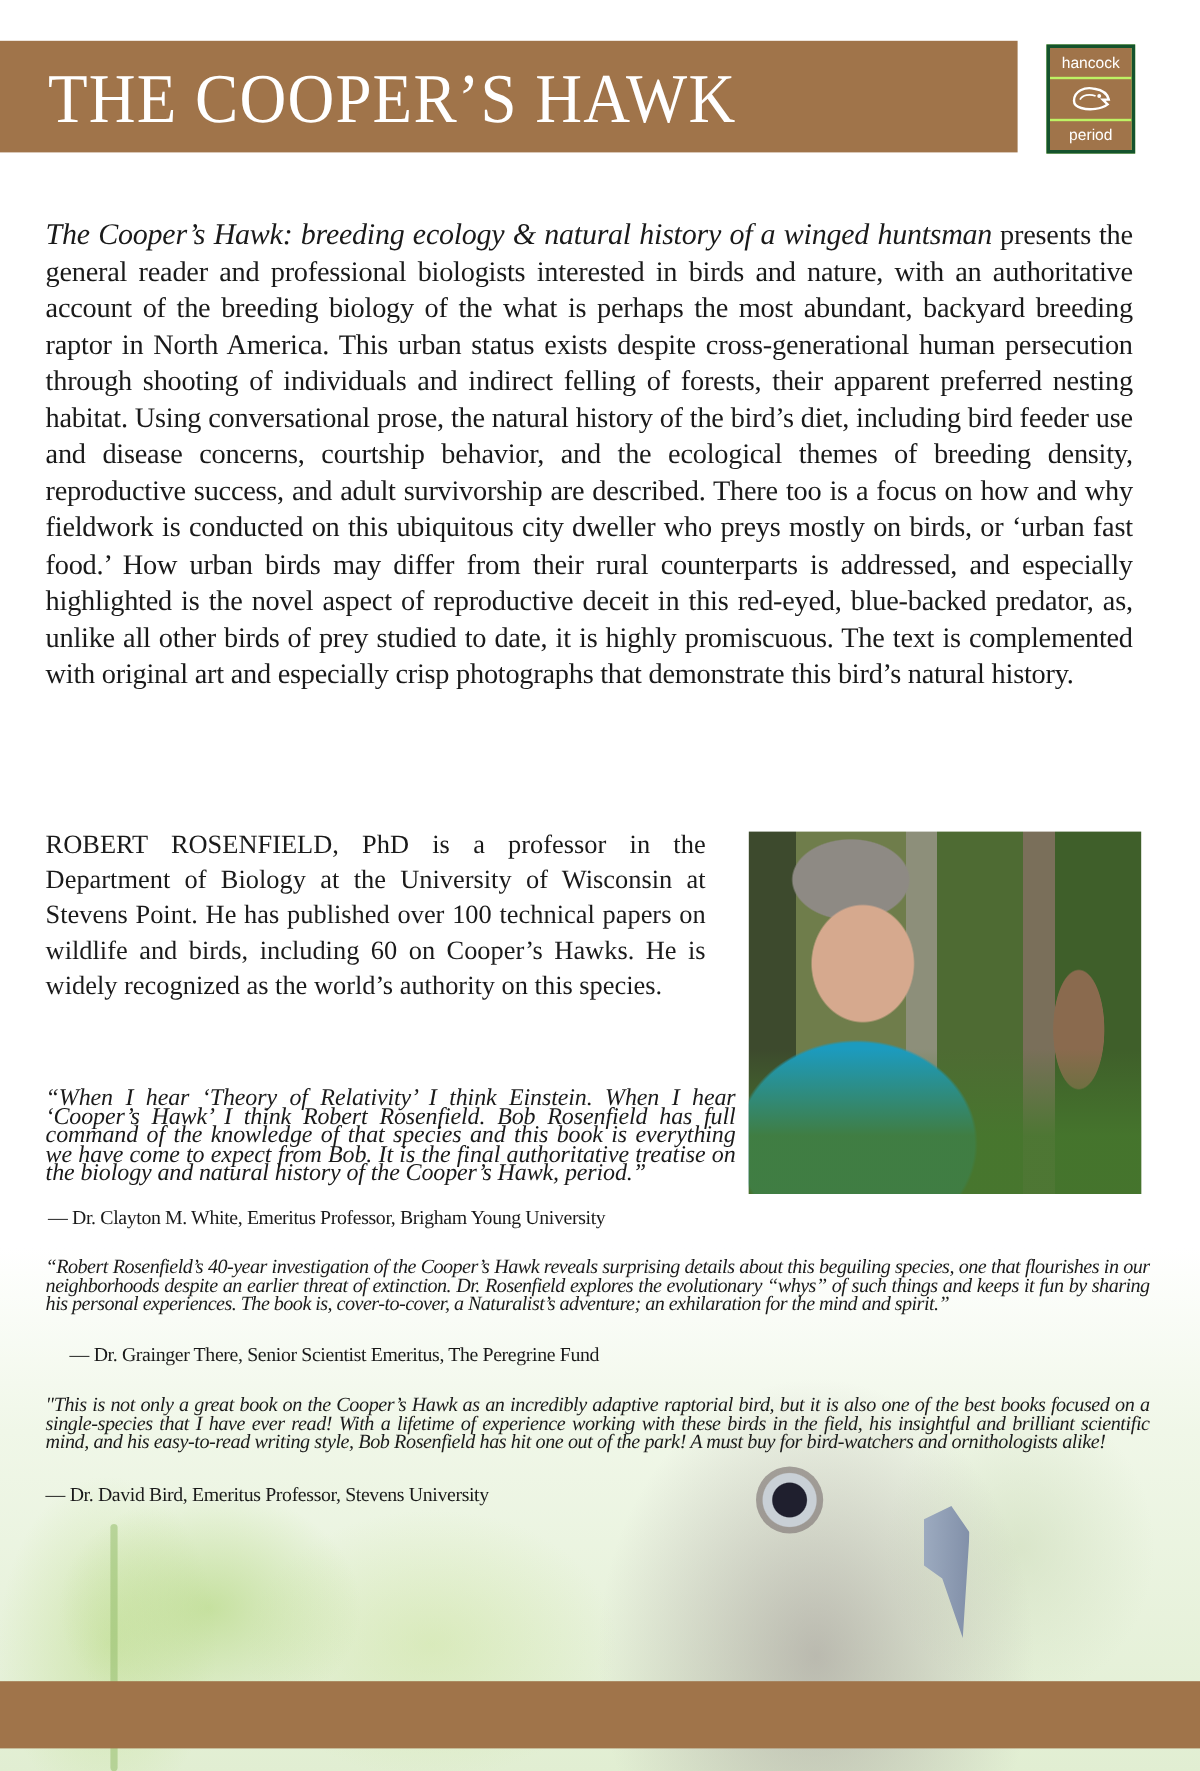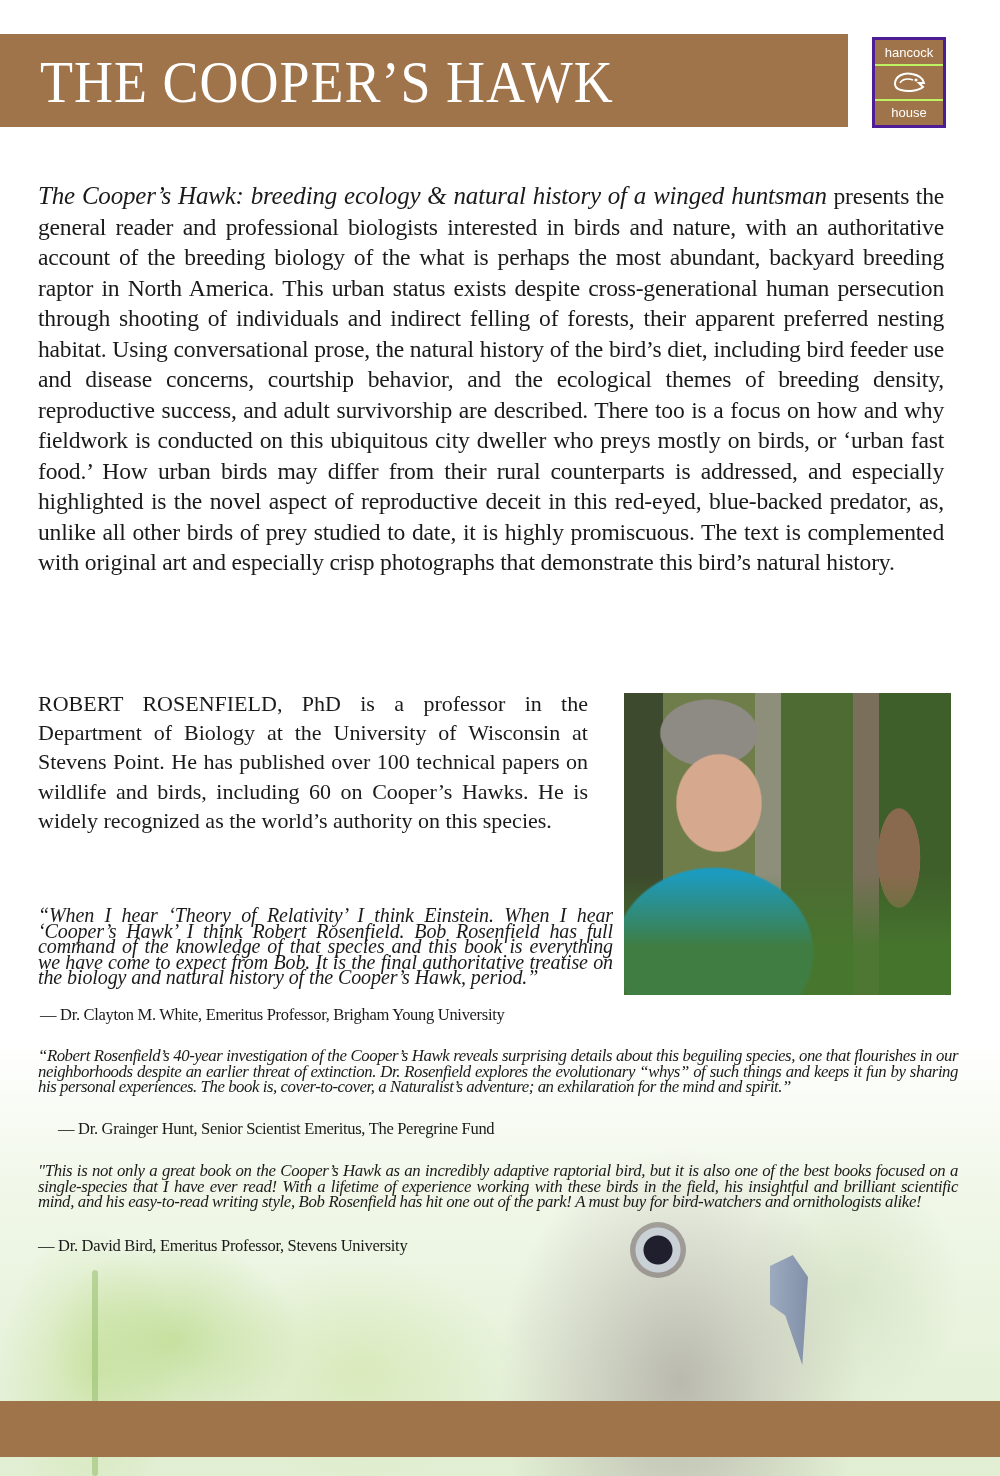--- a/index.html
+++ b/index.html
@@ -40,21 +40,21 @@
     background:#a0744a;
   }
   .banner-title {
     position:absolute; left:40px; top:14px;
     font-size:54px; line-height:64px; color:#ffffff; letter-spacing:1px;
     font-family:"Liberation Serif","DejaVu Serif",serif;
     transform:scaleY(1.08); transform-origin:left top;
   }
   .logo {
     position:absolute; left:872px; top:3px; width:68px; height:85px;
-    border:3px solid #4c1d95; background:#bef264;
+    border:3px solid #14532d; background:#bef264;
     display:flex; flex-direction:column; gap:2px;
   }
   .logo-cell {
     background:#a0744a; color:#fff; flex:1;
     display:flex; align-items:center; justify-content:center;
     font-family:"Liberation Sans","DejaVu Sans",sans-serif;
     font-size:13px; line-height:1;
   }
   .logo-cell.mid { flex:1.35; }
 
@@ -119,39 +119,39 @@
   <div class="banner-title">THE COOPER’S HAWK</div>
   <div class="logo">
     <div class="logo-cell">hancock</div>
     <div class="logo-cell mid">
       <svg width="34" height="24" viewBox="0 0 34 24">
         <path d="M3 14 C3 6 12 2 20 4 C26 5 31 8 32 13 L27 13 L31 17 C26 21 16 22 9 20 C5 19 3 17 3 14 Z" fill="none" stroke="#fff" stroke-width="2"></path>
         <path d="M8 13 C10 9 16 8 21 10" fill="none" stroke="#fff" stroke-width="1.5"></path>
         <circle cx="24" cy="10" r="1.6" fill="#fff"></circle>
       </svg>
     </div>
-    <div class="logo-cell">house</div>
+    <div class="logo-cell">period</div>
   </div>
 </header>
 
 <section class="intro">
   <span class="lead">The Cooper’s Hawk: breeding ecology &amp; natural history of a winged huntsman</span>
   <span>presents the general reader and professional biologists interested in birds and nature, with an authoritative account of the breeding biology of the what is perhaps the most abundant, backyard breeding raptor in North America. This urban status exists despite cross-generational human persecution through shooting of individuals and indirect felling of forests, their apparent preferred nesting habitat. Using conversational prose, the natural history of the bird’s diet, including bird feeder use and disease concerns, courtship behavior, and the ecological themes of breeding density, reproductive success, and adult survivorship are described. There too is a focus on how and why fieldwork is conducted on this ubiquitous city dweller who preys mostly on birds, or ‘urban fast food.’ How urban birds may differ from their rural counterparts is addressed, and especially highlighted is the novel aspect of reproductive deceit in this red-eyed, blue-backed predator, as, unlike all other birds of prey studied to date, it is highly promiscuous. The text is complemented with original art and especially crisp photographs that demonstrate this bird’s natural history.</span>
 </section>
 
 <section class="author">
   <b>ROBERT ROSENFIELD, PhD</b><span> is a professor in the Department of Biology at the University of Wisconsin at Stevens Point.  He has published over 100 technical papers on wildlife and birds, including 60 on Cooper’s Hawks.  He is widely recognized as the world’s authority on this species.</span>
 </section>
 
 <div class="photo" title="Author in blue fleece holding a Cooper's Hawk in a forest">
   <div class="photo-foliage"></div>
 </div>
 
 <blockquote class="quote q1" style="margin:0">“When I hear ‘Theory of Relativity’ I think Einstein. When I hear ‘Cooper’s Hawk’ I think Robert Rosenfield.  Bob Rosenfield has full command of the knowledge of that species and this book is everything we have come to expect from Bob.  It is the final authoritative treatise on the biology and natural history of the Cooper’s Hawk, period.”</blockquote>
 <div class="attrib a1">— Dr. Clayton M. White, Emeritus Professor, Brigham Young University</div>
 
 <blockquote class="quote q2" style="margin:0">“Robert Rosenfield’s 40-year investigation of the Cooper’s Hawk reveals surprising details about this beguiling species, one that flourishes in our neighborhoods despite an earlier threat of extinction. Dr. Rosenfield explores the evolutionary “whys” of such things and keeps it fun by sharing his personal experiences. The book is, cover-to-cover, a Naturalist’s adventure; an exhilaration for the mind and spirit.”</blockquote>
-<div class="attrib a2">— Dr. Grainger Hunt, Senior Scientist Emeritus, The Peregrine Fund</div>
+<div class="attrib a2">— Dr. Grainger There, Senior Scientist Emeritus, The Peregrine Fund</div>
 
 <blockquote class="quote q3" style="margin:0">"This is not only a great book on the Cooper’s Hawk as an incredibly adaptive raptorial bird, but it is also one of the best books focused on a single-species that I have ever read! With a lifetime of experience working with these birds in the field, his insightful and brilliant scientific mind, and his easy-to-read writing style, Bob Rosenfield has hit one out of the park! A must buy for bird-watchers and ornithologists alike!</blockquote>
 <div class="attrib a3">— Dr. David Bird, Emeritus Professor, Stevens University</div>
 
 <footer class="footer-bar"></footer>
 
 </body></html>

